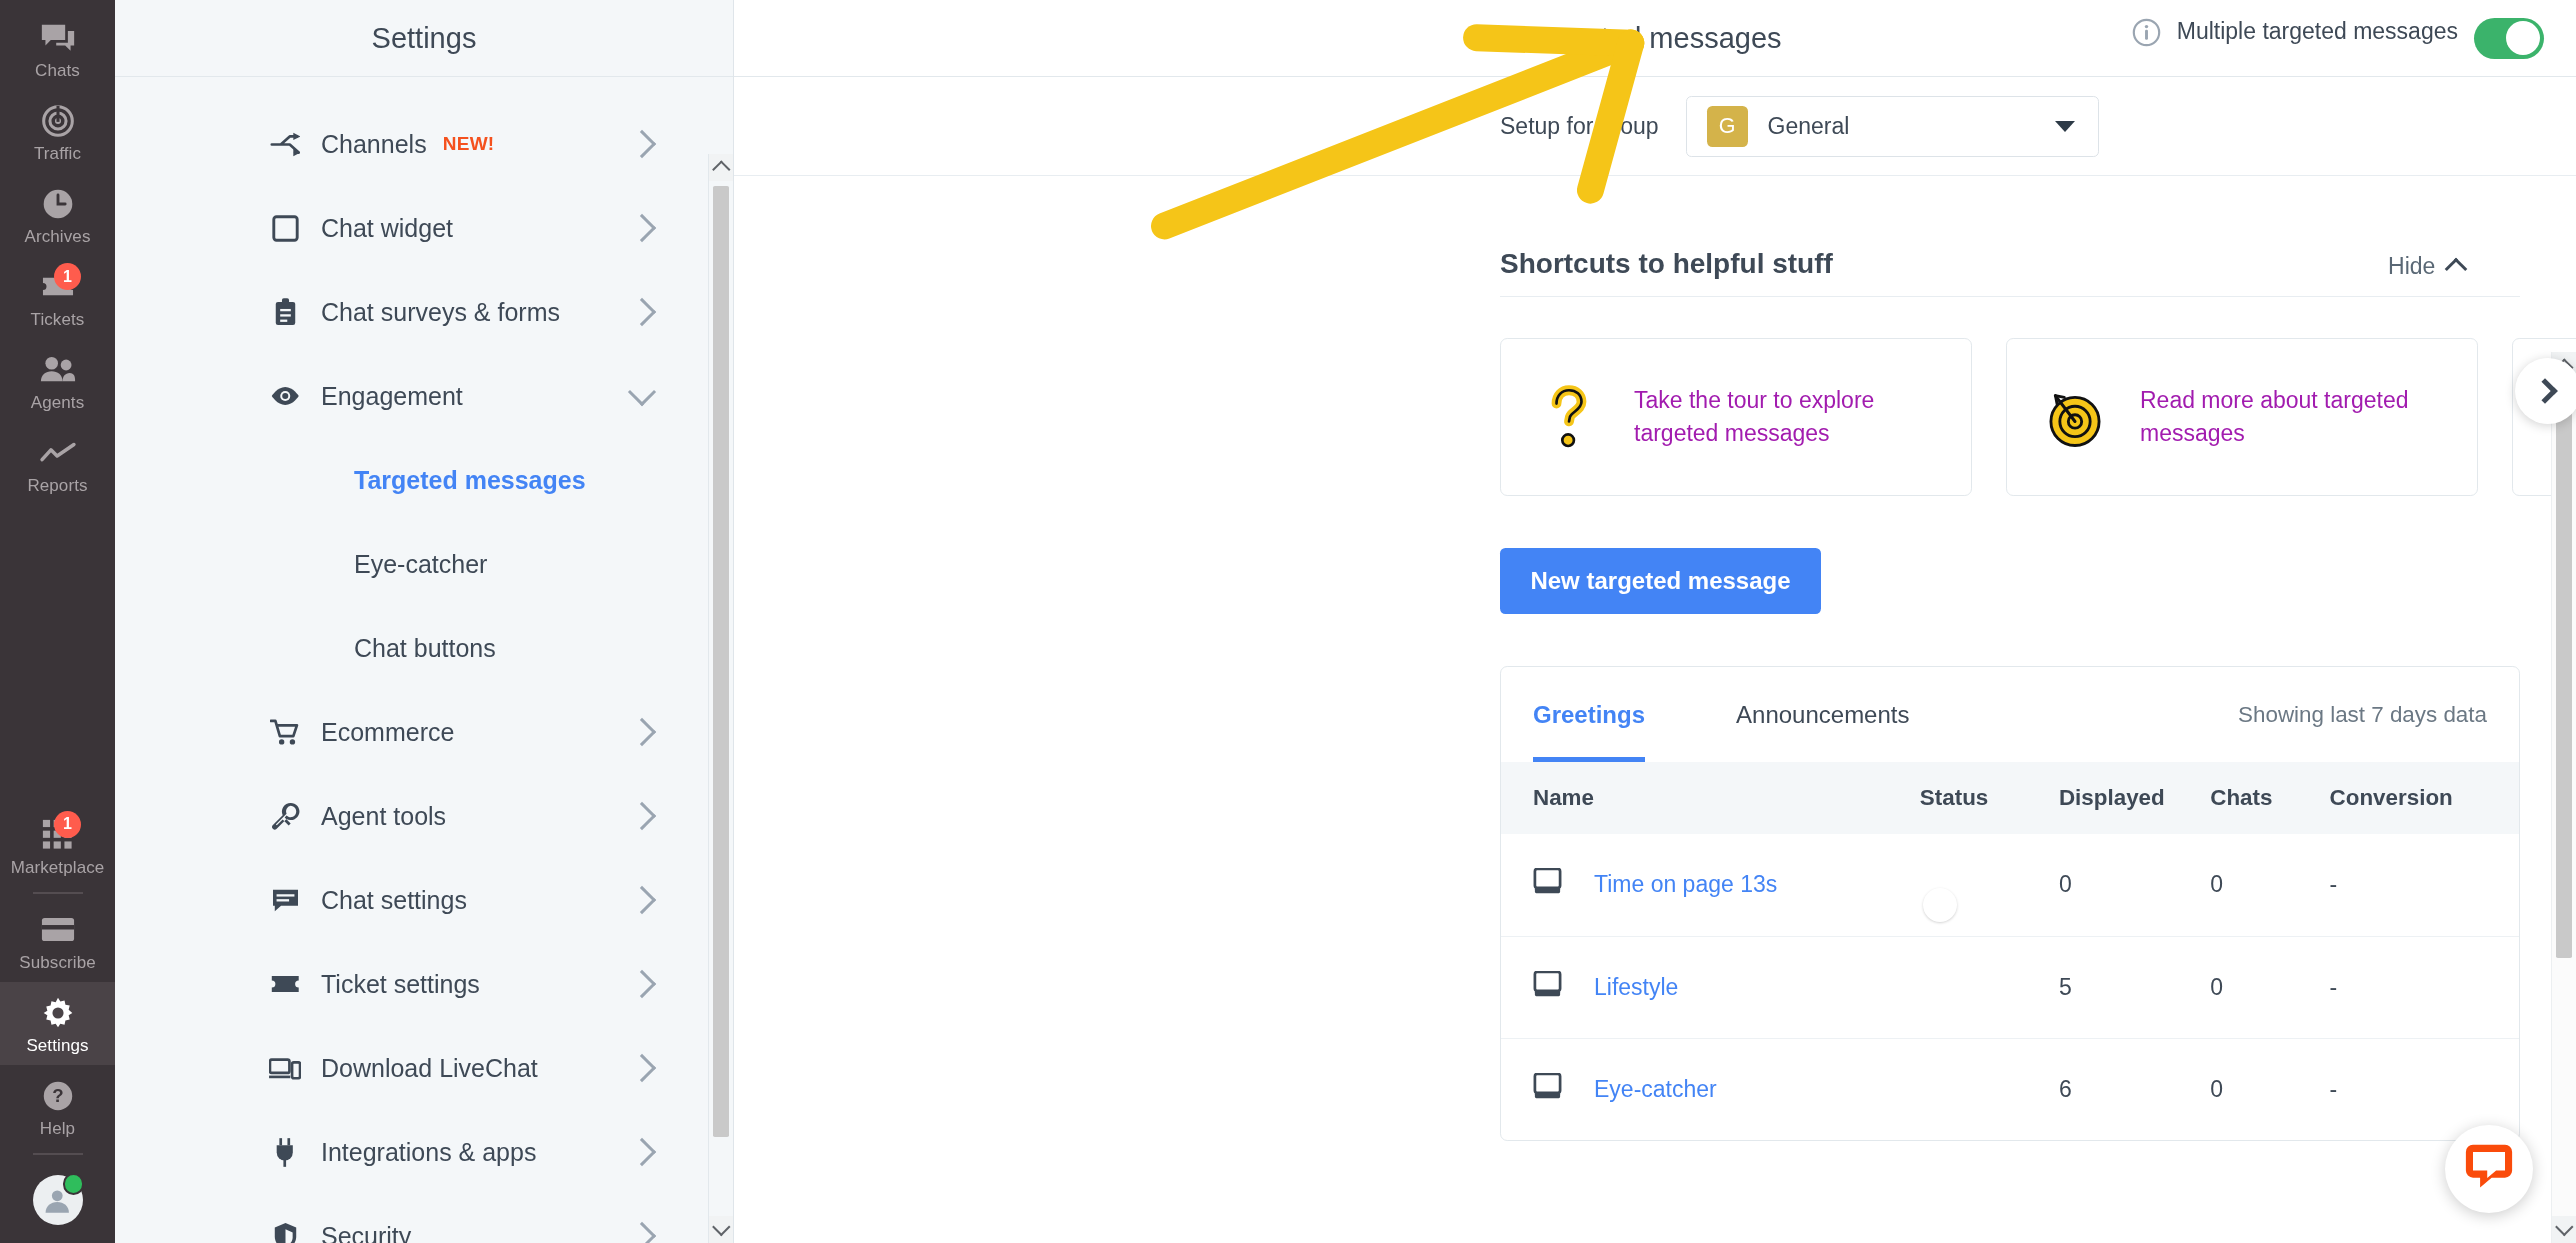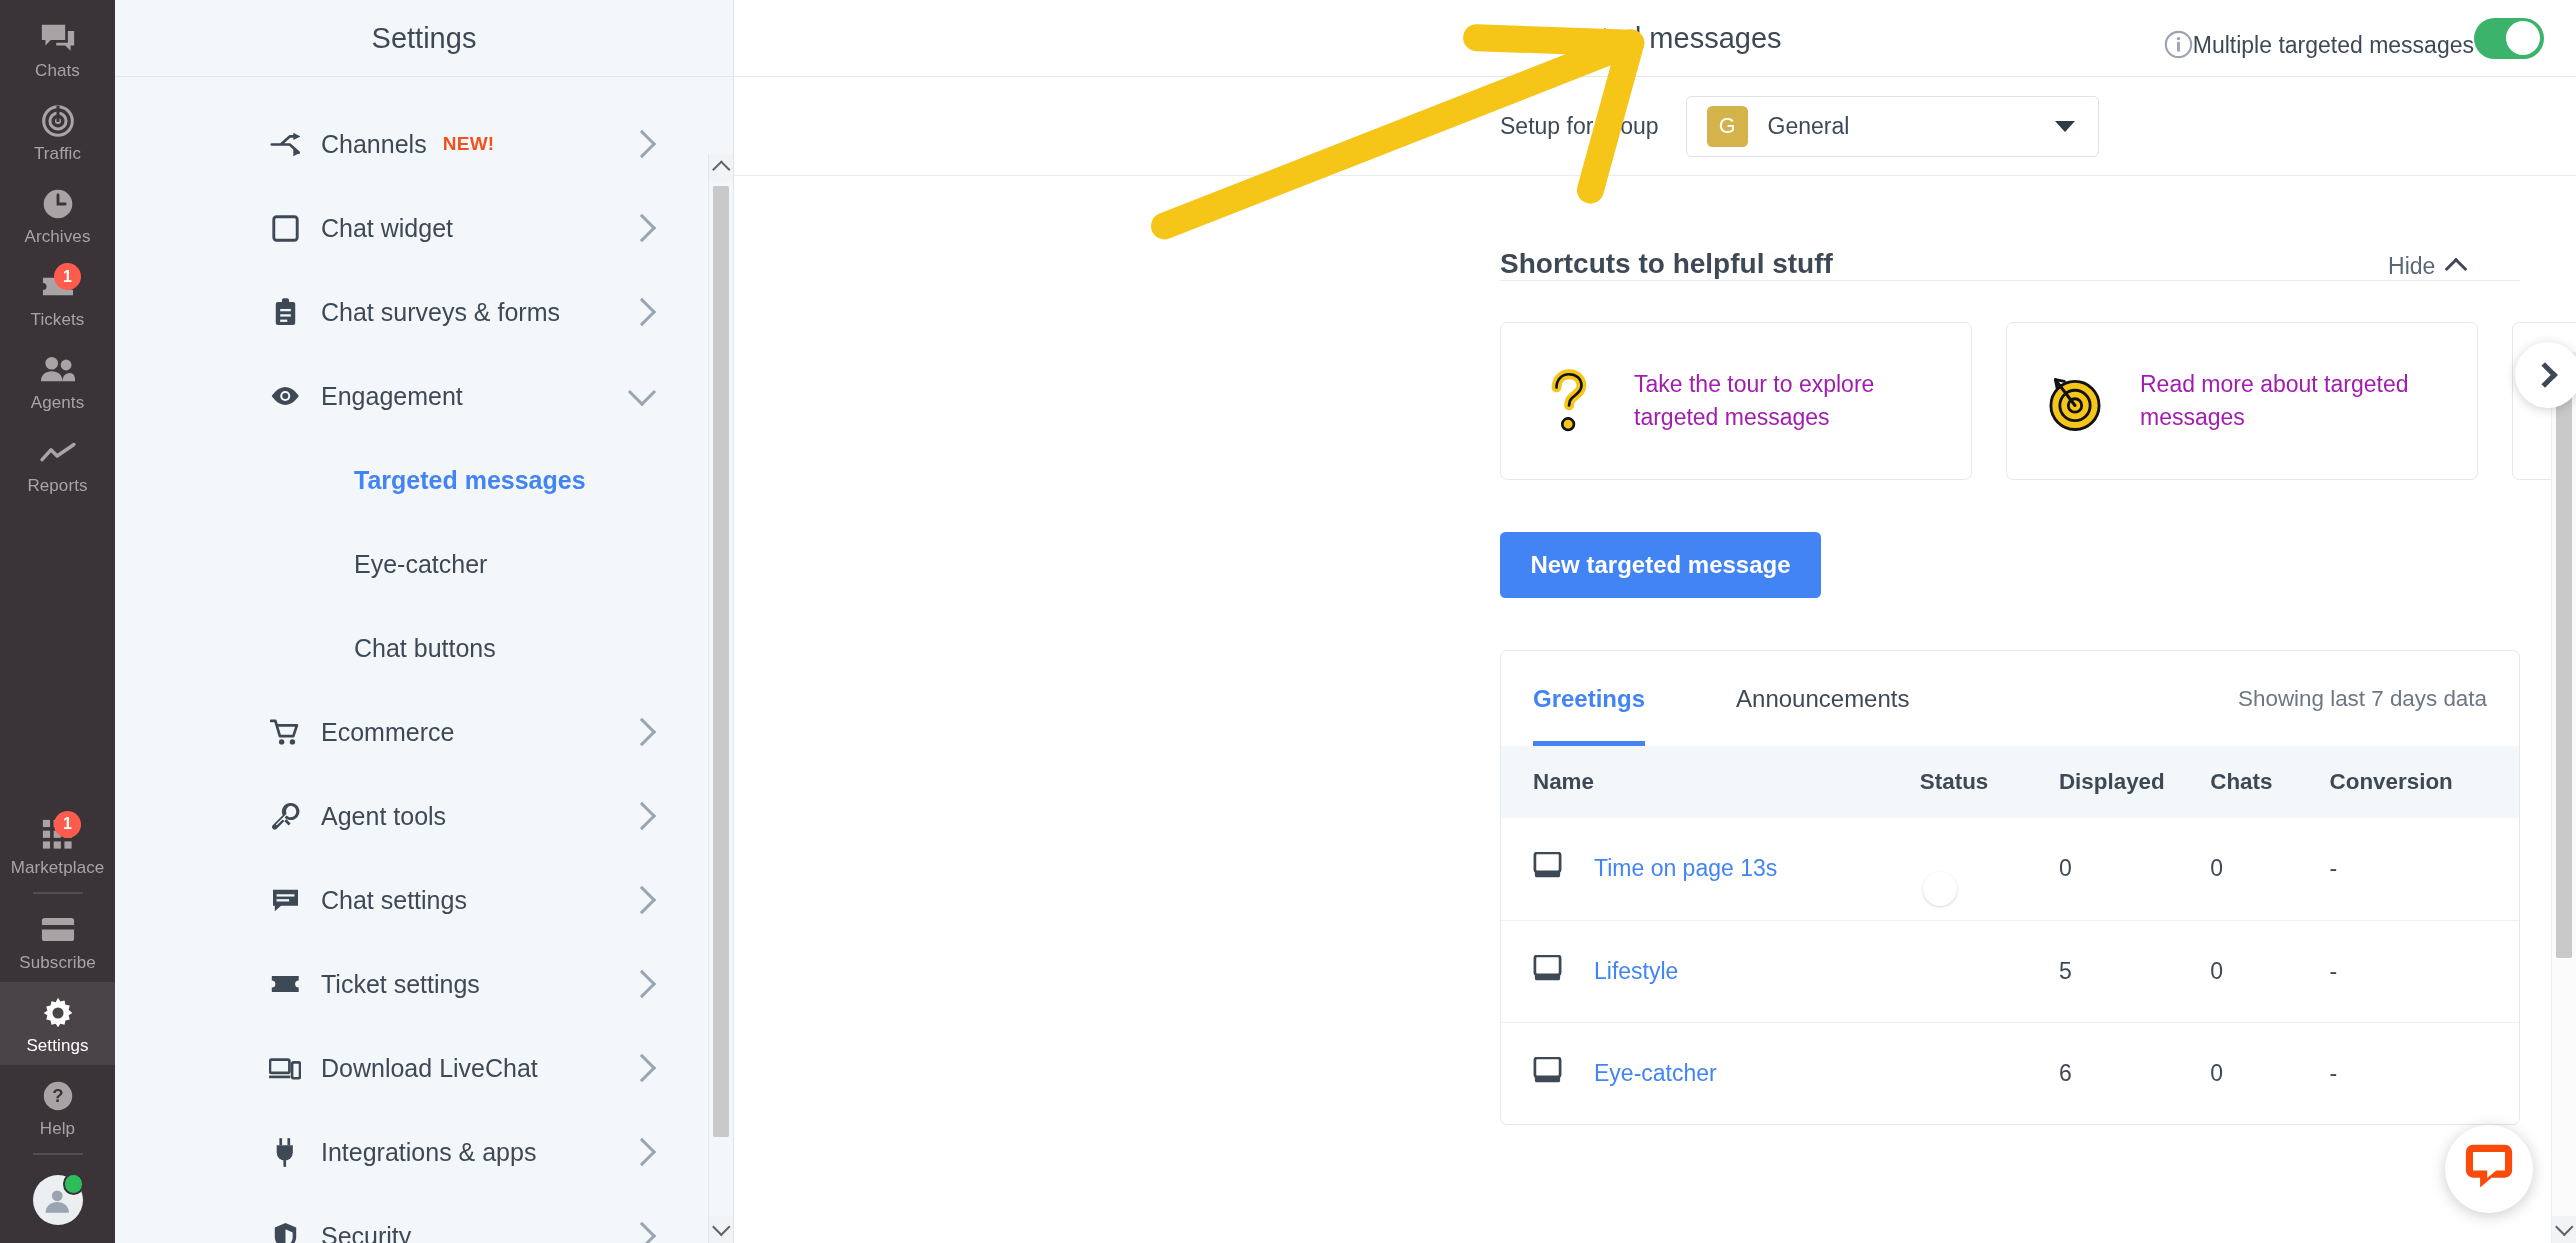--- a/index.html
+++ b/index.html
@@ -119,21 +119,21 @@
     background: #ffffff; position: relative; overflow: hidden; }
   .main-head {
     height: 77px; flex: 0 0 77px; display: flex; align-items: center;
     border-bottom: 0.9px solid #e2e8ec; position: relative; background: #fff;
   }
   .main-title {
     position: absolute; left: 0; right: 0; text-align: center;
     font-size: 29px; color: #3e4956;
   }
   .head-right {
-    margin-left: auto; display: flex; align-items: flex-end; gap: 0;
+    margin-left: auto; display: flex; align-items: flex-start; gap: 16px;
     padding-right: 32px; position: relative; z-index: 3;
   }
   .info-ico { width: 29px; height: 29px; }
   .mtm-label { font-size: 23px; color: #3e4956; }
   .toggle {
     width: 70px; height: 41px; border-radius: 20.6px; background: #3bb36b;
     position: relative; cursor: pointer; flex: 0 0 70px;
   }
   .toggle .knob {
     position: absolute; top: 3.6px; left: 32px; width: 34px; height: 34px;
@@ -165,21 +165,21 @@
     position: absolute; right: 23px; width: 0; height: 0;
     border-left: 10px solid transparent; border-right: 10px solid transparent;
     border-top: 11.7px solid #2d3a47;
   }
 
   .content-scroll { flex: 1 1 auto; position: relative; overflow: hidden; }
   .content-pad { padding: 0 0 0 766px; }
 
   .shortcuts-head {
     display: flex; align-items: flex-end; padding-right: 56px;
-    padding-top: 72px; padding-bottom: 0;
+    padding-top: 72px; padding-bottom: 16px;
     border-bottom: 0.9px solid #e8edf1; margin-right: 56px;
   }
   .shortcuts-title { font-size: 28px; font-weight: 700; color: #3e4956; }
   .hide-btn { margin-left: auto; display: flex; align-items: center; gap: 12.6px;
     cursor: pointer; }
   .hide-text { font-size: 23px; color: #5a6875; }
   .hide-chev { width: 16px; height: 16px; border-left: 3.6px solid #3e4956;
     border-top: 3.6px solid #3e4956; transform: rotate(45deg); margin-top: 5.4px; }
 
   .cards-row { display: flex; gap: 34px; padding-top: 41px; position: relative; }

